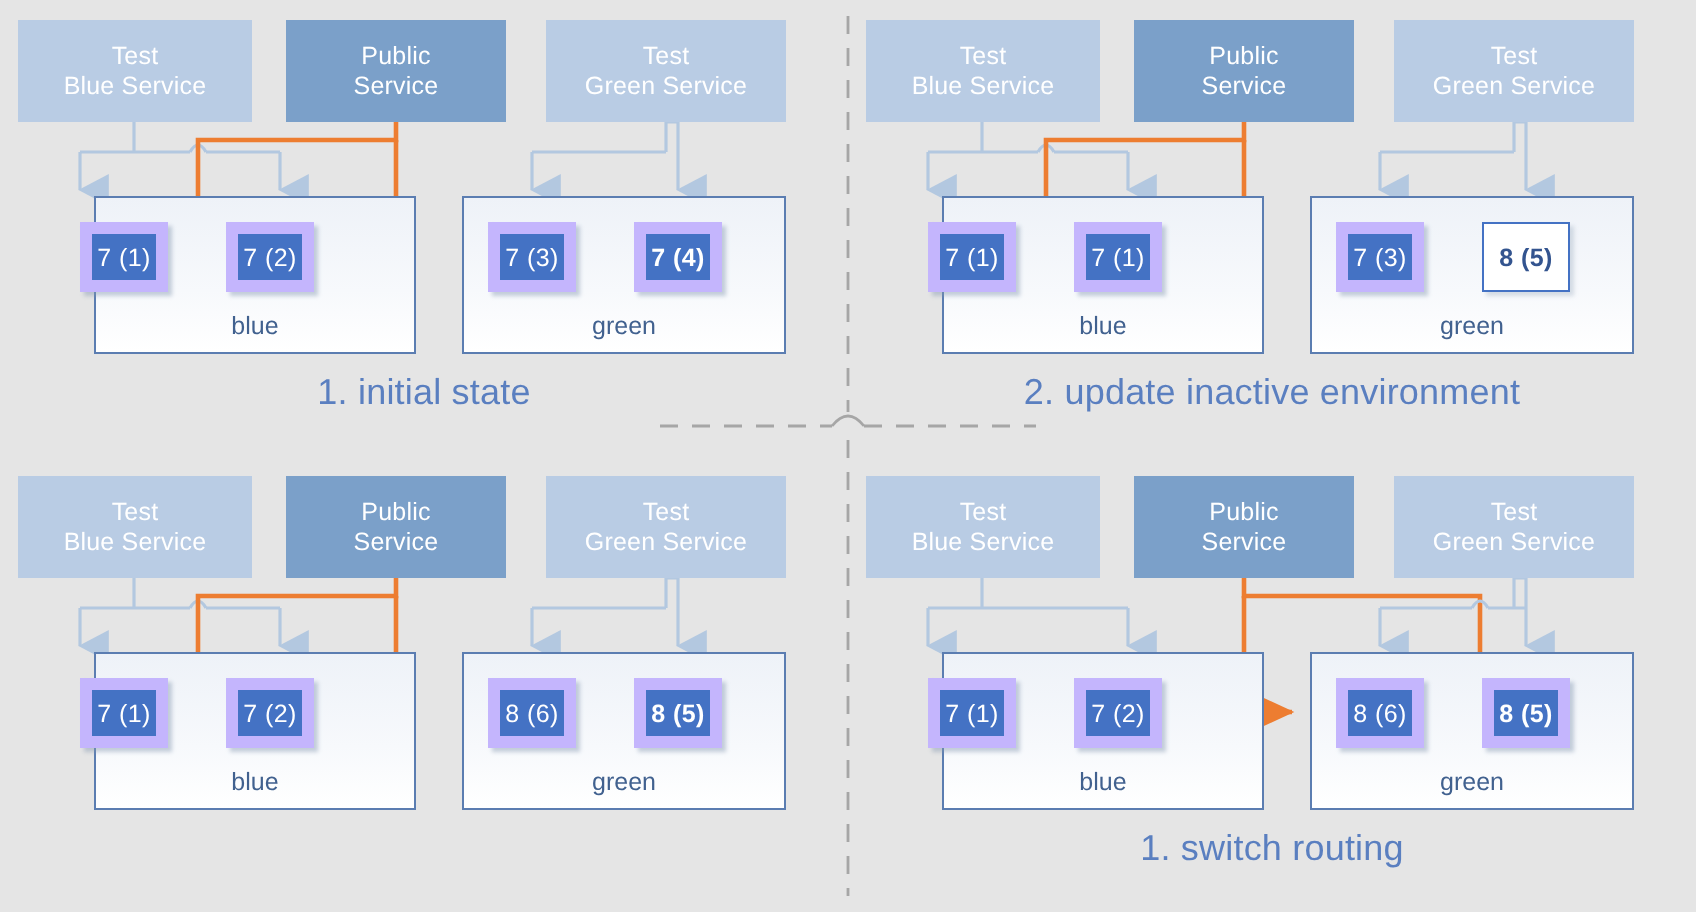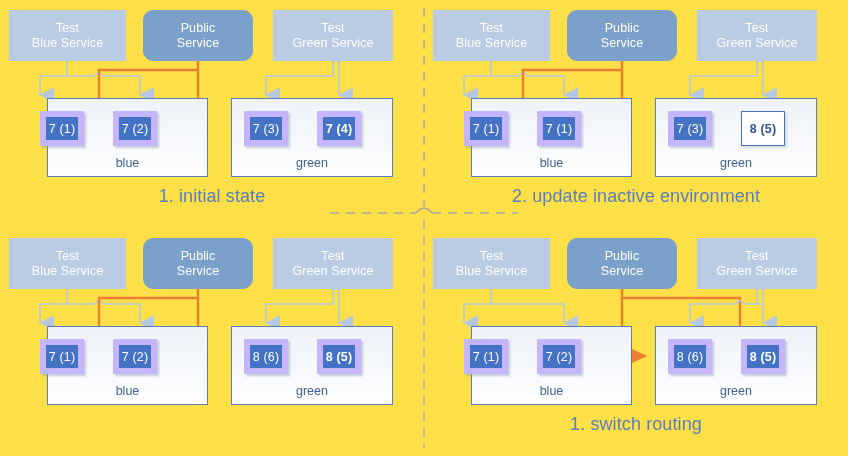--- a/index.html
+++ b/index.html
@@ -11,21 +11,21 @@
     width: 848px;
     height: 456px;
     font-family: "Liberation Sans", sans-serif;
     -webkit-font-smoothing: antialiased;
   }
   #canvas {
     position: relative;
     width: 848px;
     height: 456px;
     overflow: hidden;
-    background: #fde047;
+    background: #e5e5e5;
   }
   .panel {
     position: absolute;
     width: 424px;
     height: 228px;
   }
   .p1 { left: 0;   top: 0;   }
   .p2 { left: 424px; top: 0; }
   .p3 { left: 0;   top: 228px; }
   .p4 { left: 424px; top: 228px; }
@@ -56,21 +56,20 @@
   .svc.light {
     background: #b9cce4;
     border-color: #b9cce4;
   }
   .svc.dark {
     background: #7architecture;
   }
   .svc.dark {
     background: #7ba0c9;
     border-color: #7ba0c9;
-    border-radius: 10px;
   }
 
   .svc-blue  { left: 9px;   top: 10px;  width: 117px; height: 51px; }
   .svc-pub   { left: 143px; top: 10px; width: 110px; height: 51px; }
   .svc-green { left: 273px; top: 10px; width: 120px; height: 51px; }
 
   
   .env {
     position: absolute;
     box-sizing: border-box;

